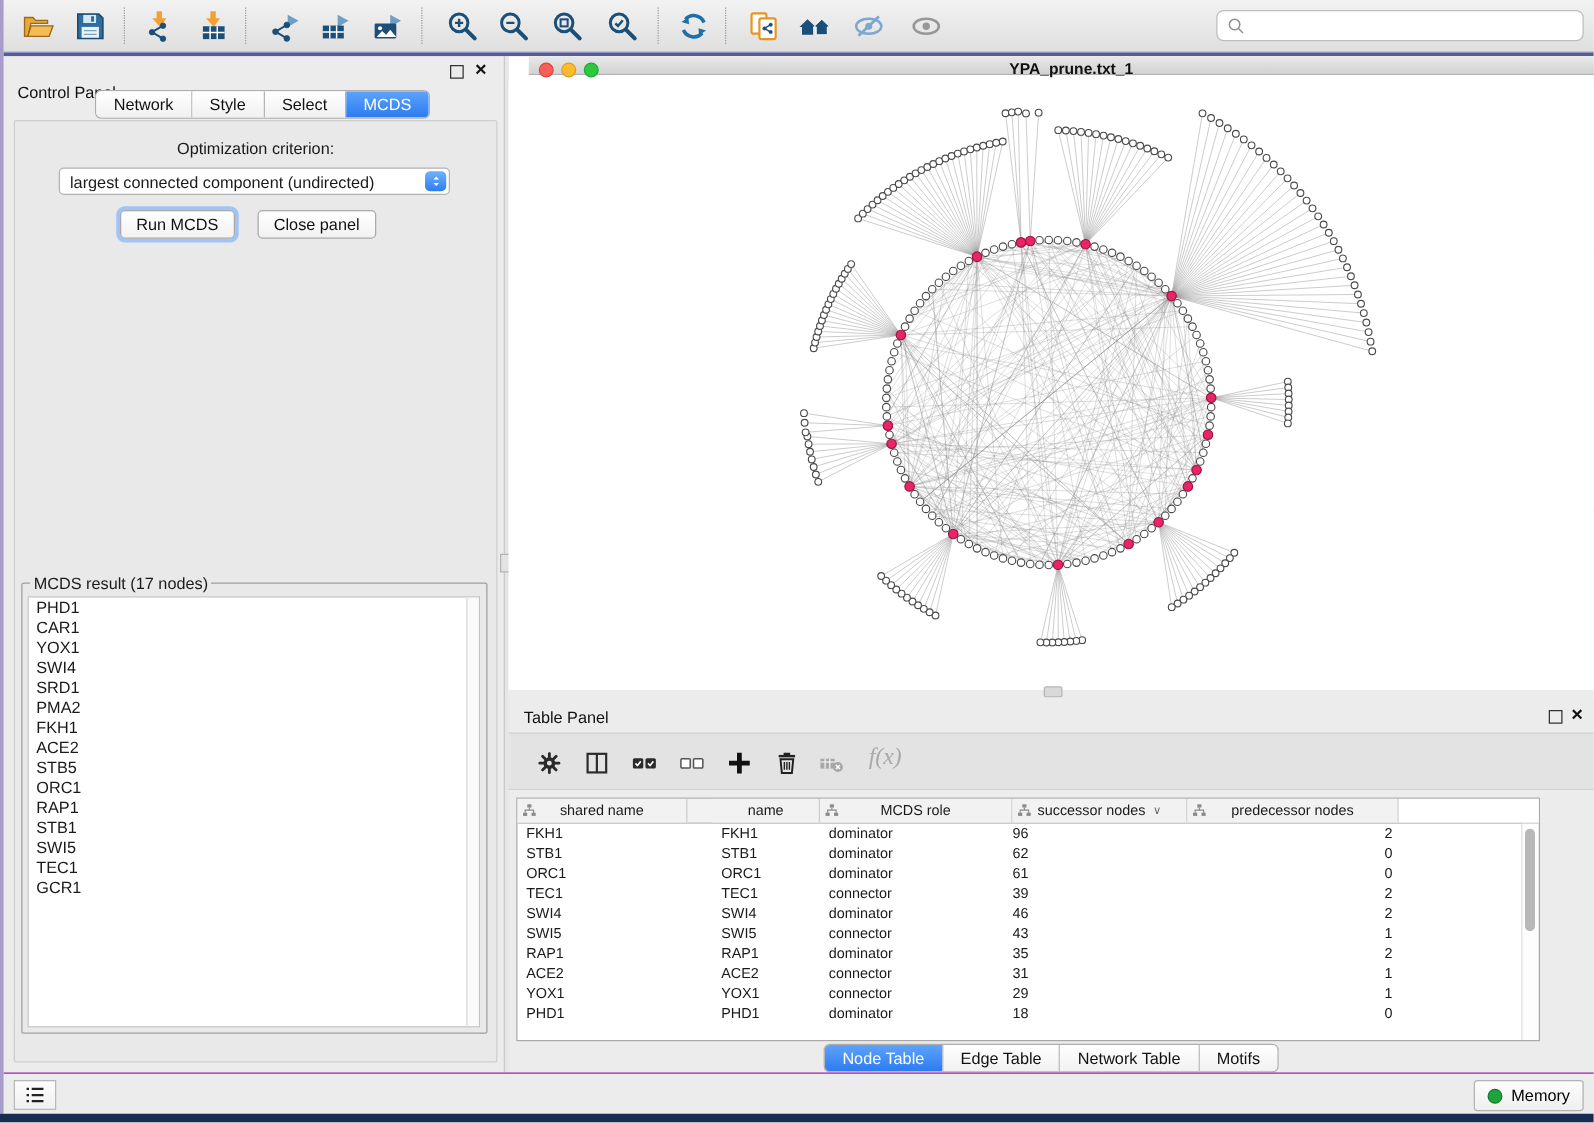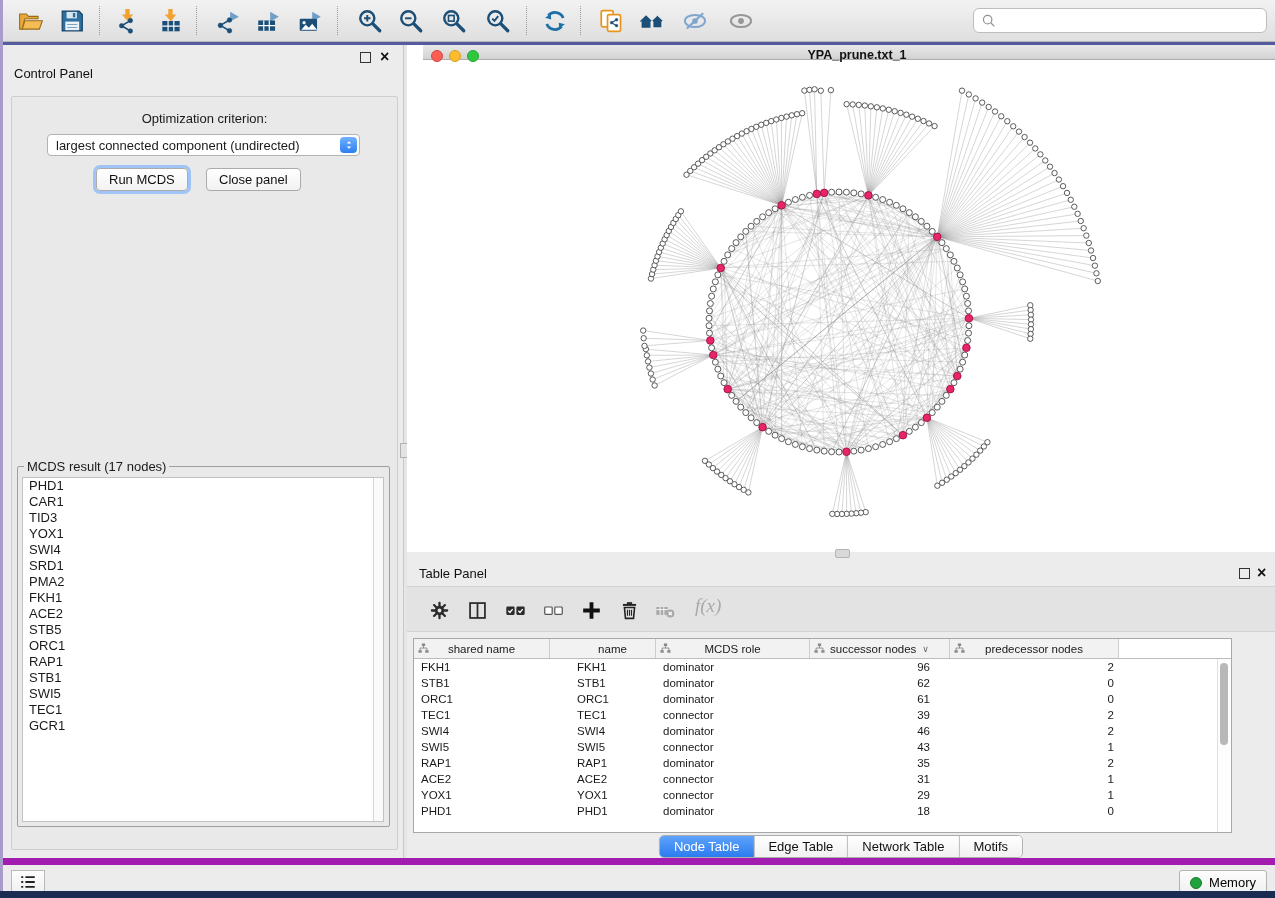--- a/index.html
+++ b/index.html
@@ -99,28 +99,28 @@
   .th{position:relative;display:flex;align-items:center;justify-content:center;font-size:11.5px;
     border-right:1px solid #cdcdcd;box-sizing:border-box;background:#f2f2f2;}
   .th .sitemap{position:absolute;left:4px;top:4px;width:11px;height:11px;}
   .th .sort{color:#666;font-size:9px;margin-left:6px;}
   .th-fill{flex:1;background:#fff;border:none;}
   .trow{display:flex;height:16px;align-items:center;}
   .tc{font-size:11.5px;box-sizing:border-box;white-space:nowrap;overflow:hidden;}
   .c0{width:136px;padding-left:7px;}
   .c1{width:86px;padding-left:7px;margin-left:20px;}
   .c2{width:154px;padding-left:7px;}
-  .c3{width:140px;text-align:right;padding-right:20px;}
+  .c3{width:140px;padding-right:20px;}
   .c4{width:169px;text-align:right;padding-right:5px;}
   #t-scroll{position:absolute;right:1px;top:20px;width:12px;height:173px;background:#fdfdfd;border-left:1px solid #e0e0e0;}
   #t-thumb{position:absolute;left:1.5px;top:4px;width:8px;height:82px;background:#b8b8b8;border-radius:5px;}
   #tp-tabs{left:50%;transform:translateX(-50%);top:277px;}
 
   
-  #status-bar{left:3px;top:858px;width:1272px;height:33px;background:#ececec;border-top:7px solid #a21caf;box-sizing:border-box;}
+  #status-bar{left:3px;top:858px;width:1272px;height:33px;background:#ececec;border-top:1px solid #a21caf;box-sizing:border-box;}
   #sb-list{position:absolute;left:8px;top:5px;width:34px;height:24px;background:linear-gradient(#fdfdfd,#f0f0f0);
     border:1px solid #b9b9b9;display:flex;align-items:center;justify-content:center;}
   #sb-list svg{width:18px;height:18px;}
   #sb-mem{position:absolute;right:8px;top:5px;height:25px;background:linear-gradient(#fdfdfd,#efefef);
     border:1px solid #b3b3b3;border-radius:3px;display:flex;align-items:center;padding:0 10px;font-size:13px;}
   #mem-dot{width:12px;height:12px;border-radius:50%;background:#1fa33c;border:1px solid #167a2c;margin-right:7px;box-sizing:border-box;}
 </style>
 </head>
 <body>
 
@@ -272,39 +272,44 @@
         </svg>
       <input value="" style="">
     </div>
   </div>
   <div class="abs" id="toolbar-line"></div>
 
   <div class="abs" id="control-panel">
     <span class="abs panel-title" id="cp-title">Control Panel</span>
     <span class="float-ico" id="cp-float"></span>
     <span class="close-ico" id="cp-close">×</span>
+    <div class="segbar" id="cp-tabs">
+      <span class="seg">Network</span>
+      <span class="seg">Style</span>
+      <span class="seg">Select</span>
+      <span class="seg active">MCDS</span>
+    </div>
     <div class="abs" id="cp-body">
       <div id="opt-label">Optimization criterion:</div>
       <div id="opt-select">
         <span class="val">largest connected component (undirected)</span>
         <span id="opt-stepper">
             <svg viewBox="0 0 24 24">
               <path d="M7.5 9.2L12 4.4l4.5 4.8zM7.5 14.8L12 19.6l4.5-4.8z" fill="#fff"></path>
             </svg>
           </span>
       </div>
       <button class="mac-btn" id="btn-run">Run MCDS</button>
       <button class="mac-btn" id="btn-close">Close panel</button>
       <fieldset id="mcds-fieldset">
         <legend>MCDS result (17 nodes)</legend>
         <div id="mcds-inner">
           <div id="mcds-list">
               <div class="mitem">PHD1</div>
               <div class="mitem">CAR1</div>
-              <div class="mitem">TID3</div>
               <div class="mitem">YOX1</div>
               <div class="mitem">SWI4</div>
               <div class="mitem">SRD1</div>
               <div class="mitem">PMA2</div>
               <div class="mitem">FKH1</div>
               <div class="mitem">ACE2</div>
               <div class="mitem">STB5</div>
               <div class="mitem">ORC1</div>
               <div class="mitem">RAP1</div>
               <div class="mitem">STB1</div>

